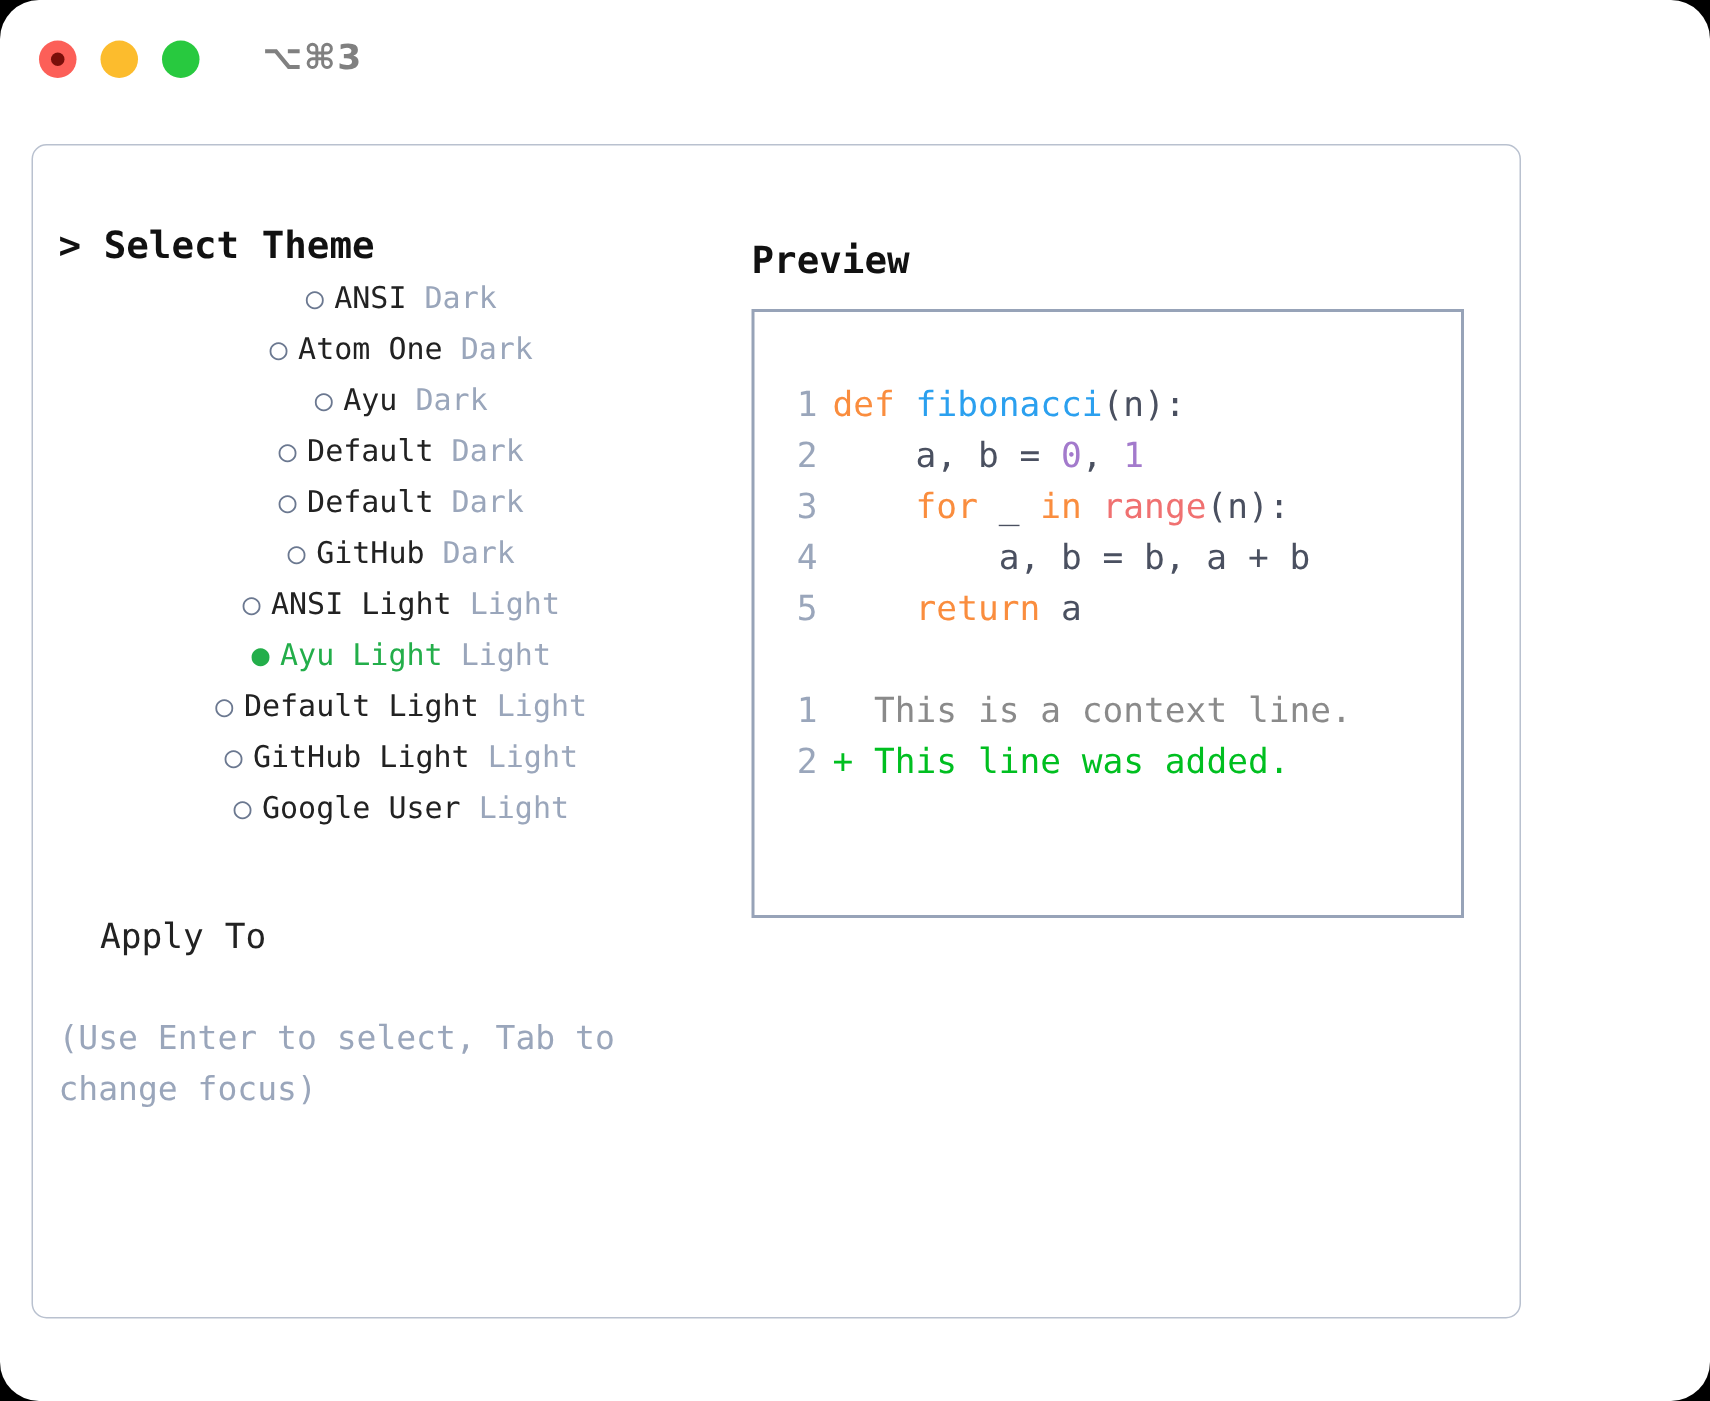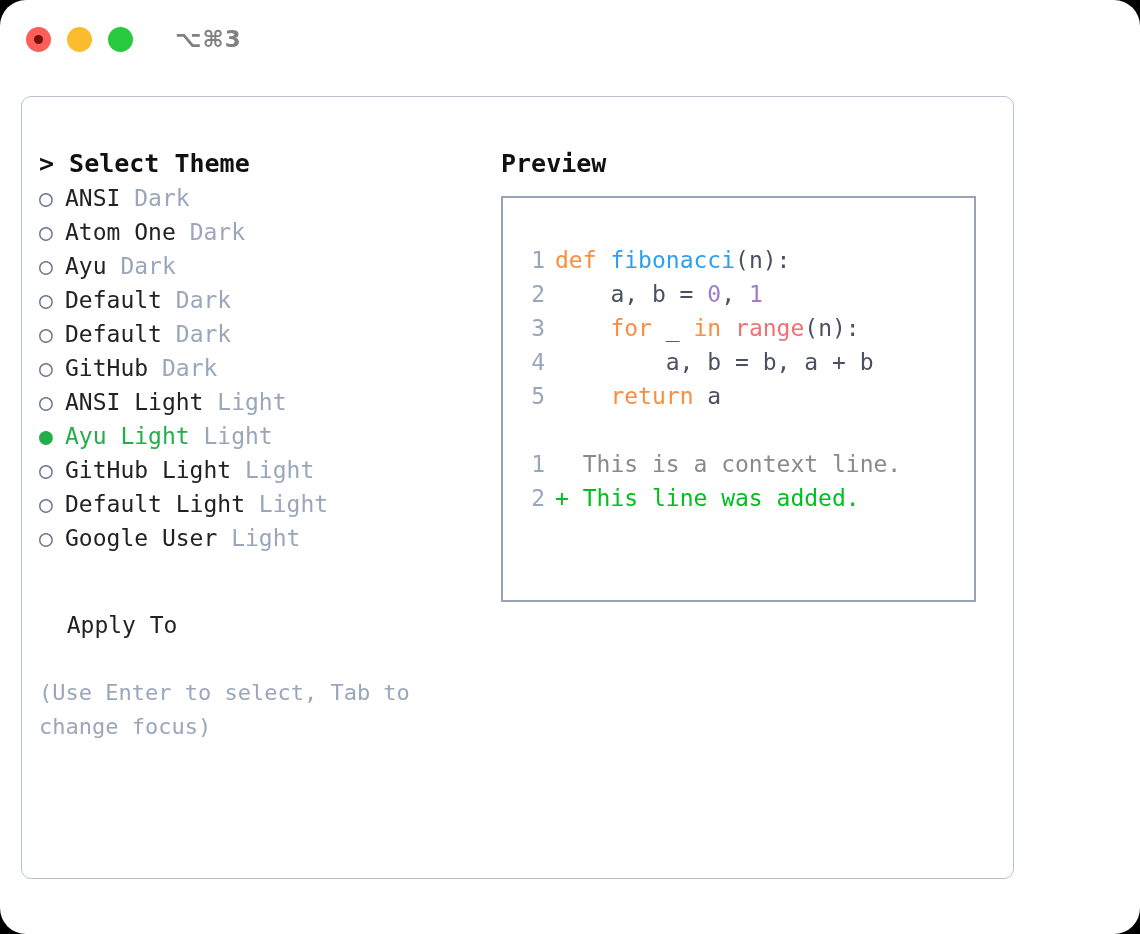--- a/index.html
+++ b/index.html
@@ -94,25 +94,26 @@
 
   .head-row {
     font-size: 25px;
     font-weight: bold;
     color: #111111;
     line-height: 34px;
     white-space: pre;
   }
 
   .opt-row {
-    font-size: 23px;
+    font-size: 20px;
     line-height: 34px;
     color: #222222;
     white-space: pre;
     display: block;
+    text-align: center;
   }
   .marker {
     display: inline-block;
     width: 26px;
     color: #6b7890;
   }
   .marker.sel { color: #23ae4a; }
   .opt-label.sel-label { color: #23ae4a; }
   .badge {
     color: #9aa6bb;
@@ -131,21 +132,21 @@
     font-size: 22px;
     line-height: 34px;
     color: #9aa6bb;
     width: 410px;
   }
 
   
   #right-col {
     position: absolute;
     left: 479px;
-    top: 50px;
+    top: 60px;
     width: 490px;
   }
   #preview-title {
     font-size: 25px;
     font-weight: bold;
     color: #111111;
     line-height: 34px;
   }
   #preview-box {
     margin-top: 15px;
@@ -203,22 +204,22 @@
 
         <div id="theme-list">
             <div class="opt-row"><span class="marker">○</span><span class="opt-label">ANSI</span><span class="badge"> Dark</span></div>
             <div class="opt-row"><span class="marker">○</span><span class="opt-label">Atom One</span><span class="badge"> Dark</span></div>
             <div class="opt-row"><span class="marker">○</span><span class="opt-label">Ayu</span><span class="badge"> Dark</span></div>
             <div class="opt-row"><span class="marker">○</span><span class="opt-label">Default</span><span class="badge"> Dark</span></div>
             <div class="opt-row"><span class="marker">○</span><span class="opt-label">Default</span><span class="badge"> Dark</span></div>
             <div class="opt-row"><span class="marker">○</span><span class="opt-label">GitHub</span><span class="badge"> Dark</span></div>
             <div class="opt-row"><span class="marker">○</span><span class="opt-label">ANSI Light</span><span class="badge"> Light</span></div>
             <div class="opt-row"><span class="marker sel">●</span><span class="opt-label sel-label">Ayu Light</span><span class="badge"> Light</span></div>
+            <div class="opt-row"><span class="marker">○</span><span class="opt-label">Default Light</span><span class="badge"> Light</span></div>
             <div class="opt-row"><span class="marker">○</span><span class="opt-label">GitHub Light</span><span class="badge"> Light</span></div>
-            <div class="opt-row"><span class="marker">○</span><span class="opt-label">Default Light</span><span class="badge"> Light</span></div>
             <div class="opt-row"><span class="marker">○</span><span class="opt-label">Google User</span><span class="badge"> Light</span></div>
           </div>
 
         <div id="apply-head">  Apply To</div>
 
         <div id="hint">(Use Enter to select, Tab to change focus)</div>
       </div>
 
       <div id="right-col">
         <div id="preview-title">Preview</div>

